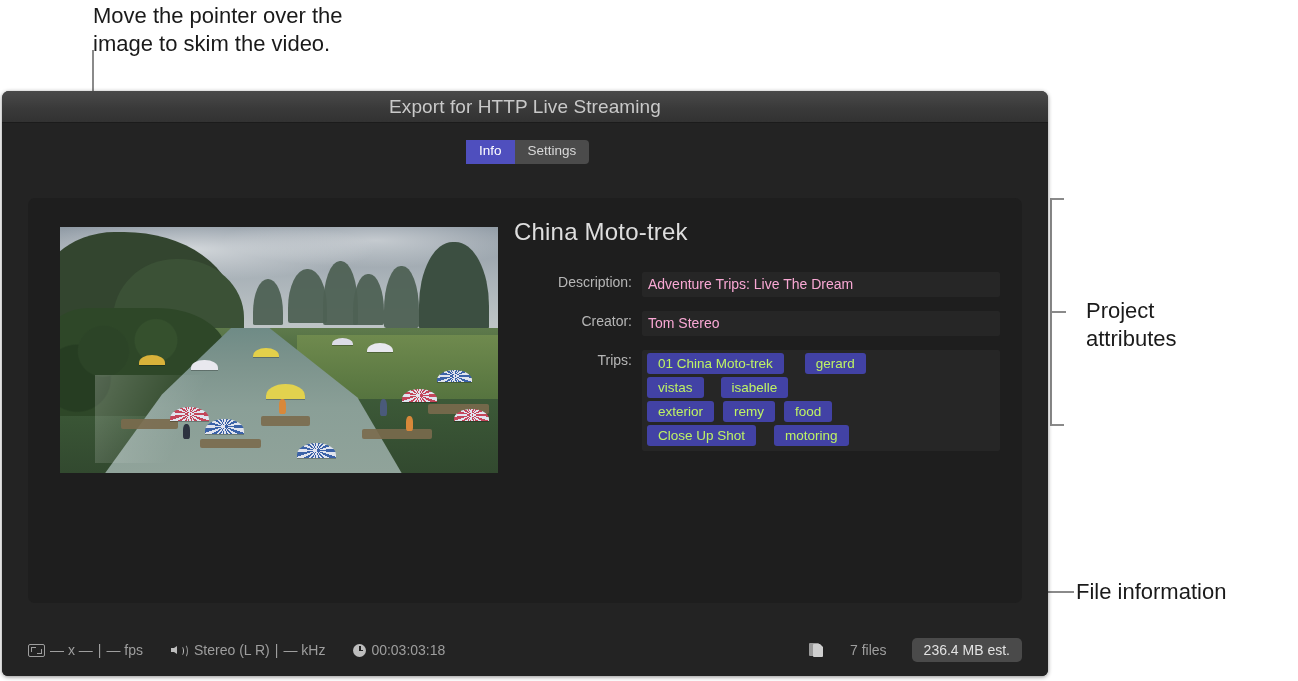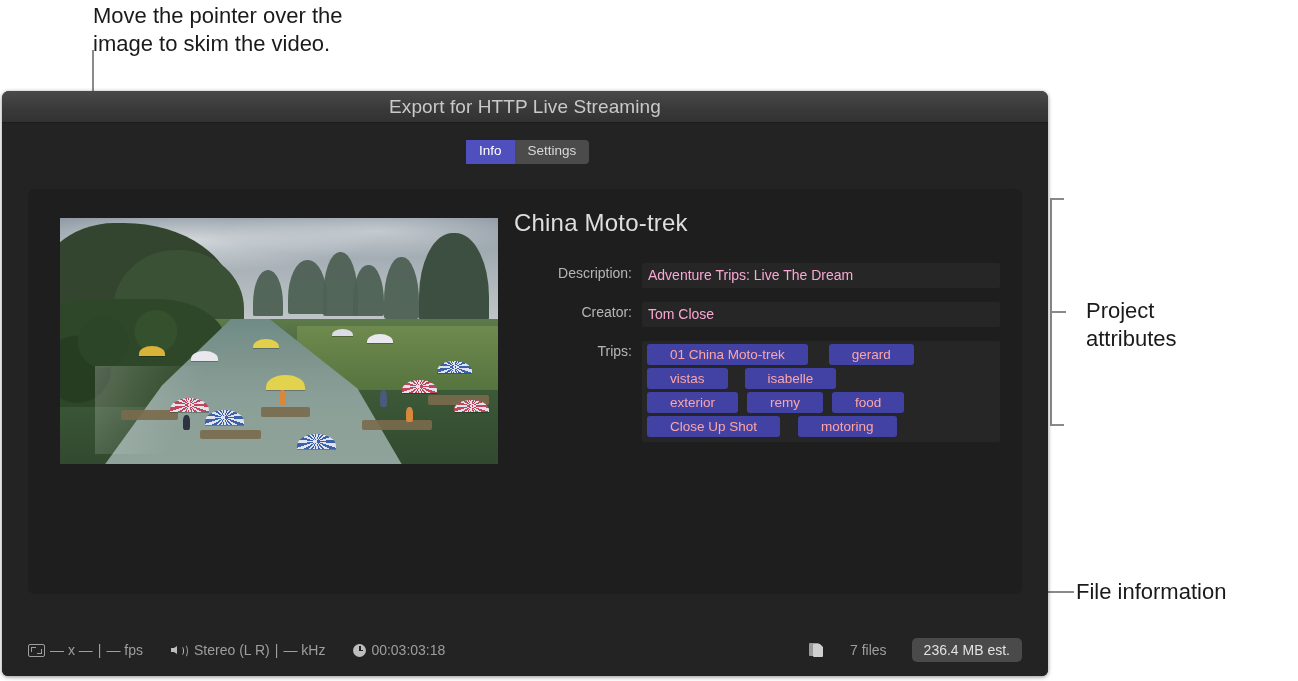--- a/index.html
+++ b/index.html
@@ -121,21 +121,21 @@
   }
   .tab.active {
     background: #4f4fbe;
     color: #ffffff;
   }
 
   
   #content-panel {
     position: absolute;
     left: 26px;
-    top: 66px;
+    top: 75px;
     width: 994px;
     height: 405px;
     background: #1e1e1e;
     border-radius: 7px;
   }
 
   
   #thumb-wrap {
     position: absolute;
     left: 32px;
@@ -263,24 +263,24 @@
   }
   .tag-line {
     display: flex;
     gap: 9px;
     margin-bottom: 3px;
     justify-content: flex-start;
   }
   .tag-line:last-child { margin-bottom: 0; }
   .tag {
     background: #4242a5;
-    color: #fca5a5;
+    color: #bef264;
     font-size: 13.5px;
     line-height: 17px;
-    padding: 2px 23px;
+    padding: 2px 11px;
     border-radius: 3px;
     white-space: nowrap;
   }
 
   
   #statusbar {
     position: absolute;
     left: 0;
     top: 500px;
     width: 100%;
@@ -449,21 +449,21 @@
       <div id="attrs">
         <h1 id="project-title">China Moto-trek</h1>
 
         <div class="field-row">
           <div class="field-label">Description:</div>
           <div class="field-value">Adventure Trips: Live The Dream</div>
         </div>
 
         <div class="field-row">
           <div class="field-label">Creator:</div>
-          <div class="field-value">Tom Close</div>
+          <div class="field-value">Tom Stereo</div>
         </div>
 
         <div class="field-row">
           <div class="field-label">Trips:</div>
           <div id="tags-box">
             <div class="tag-line">
               <span class="tag">01 China Moto-trek</span>
               <span class="tag" style="margin-left:12px;">gerard</span>
             </div>
             <div class="tag-line">

